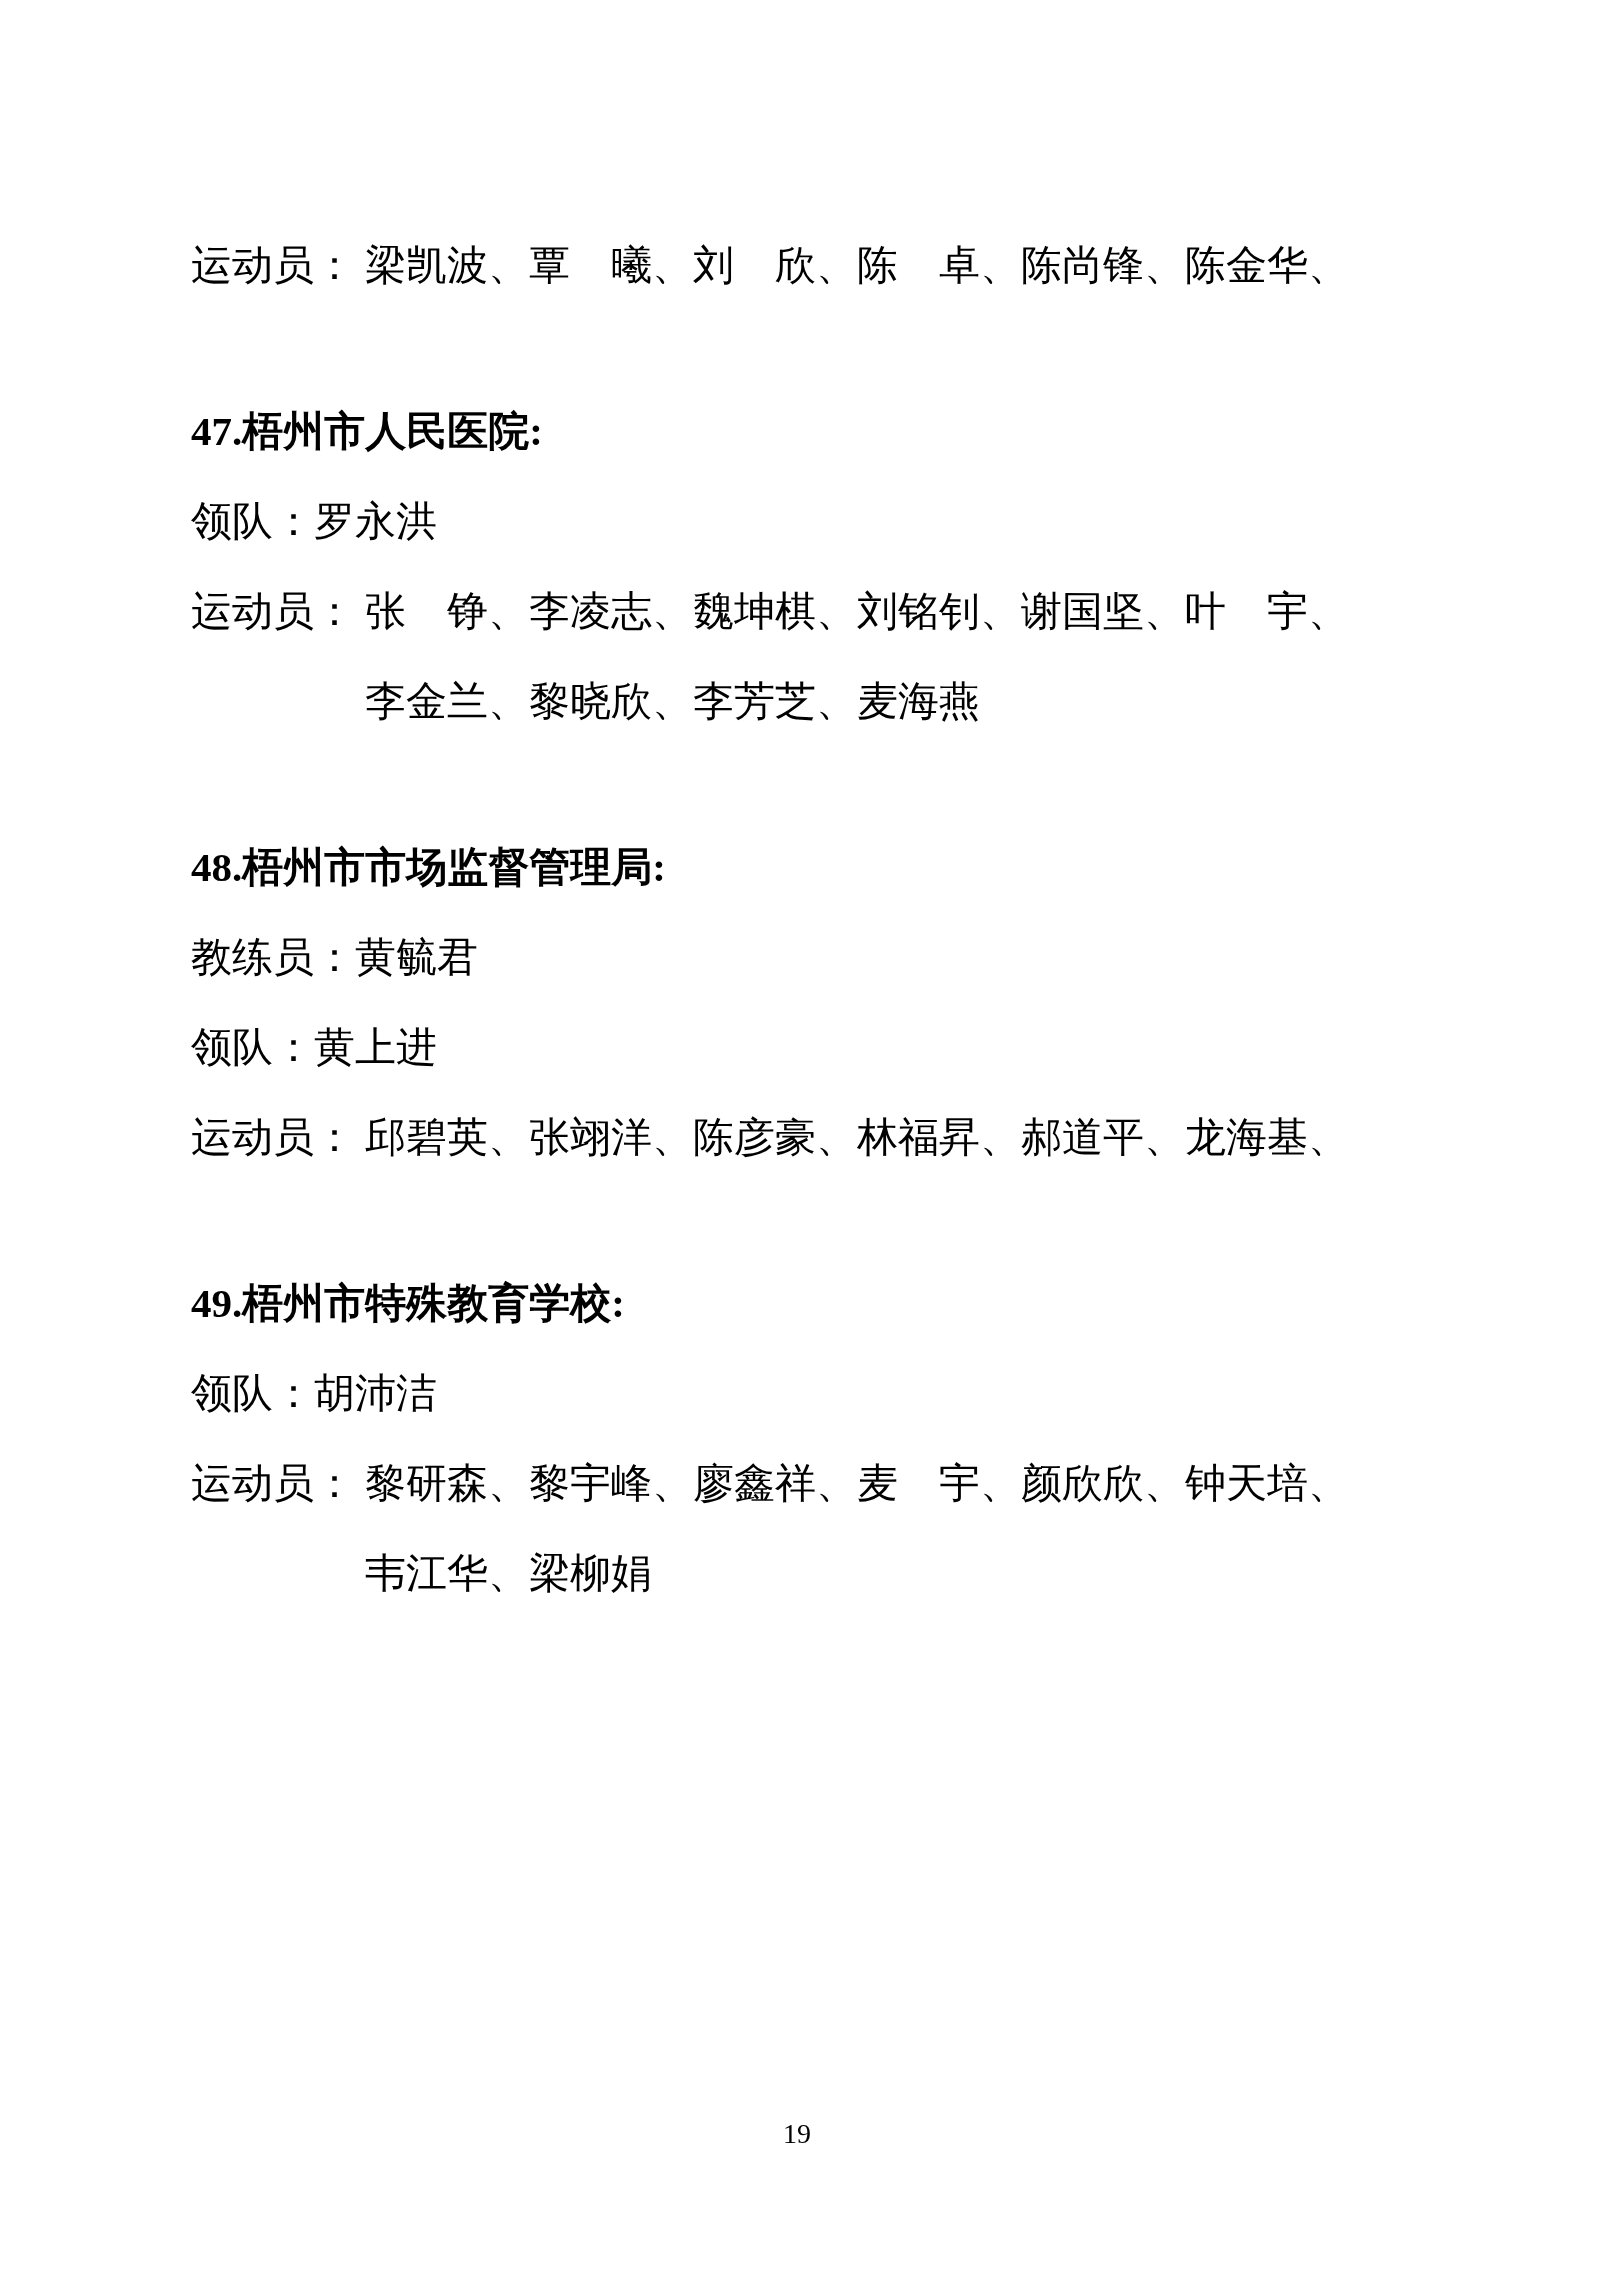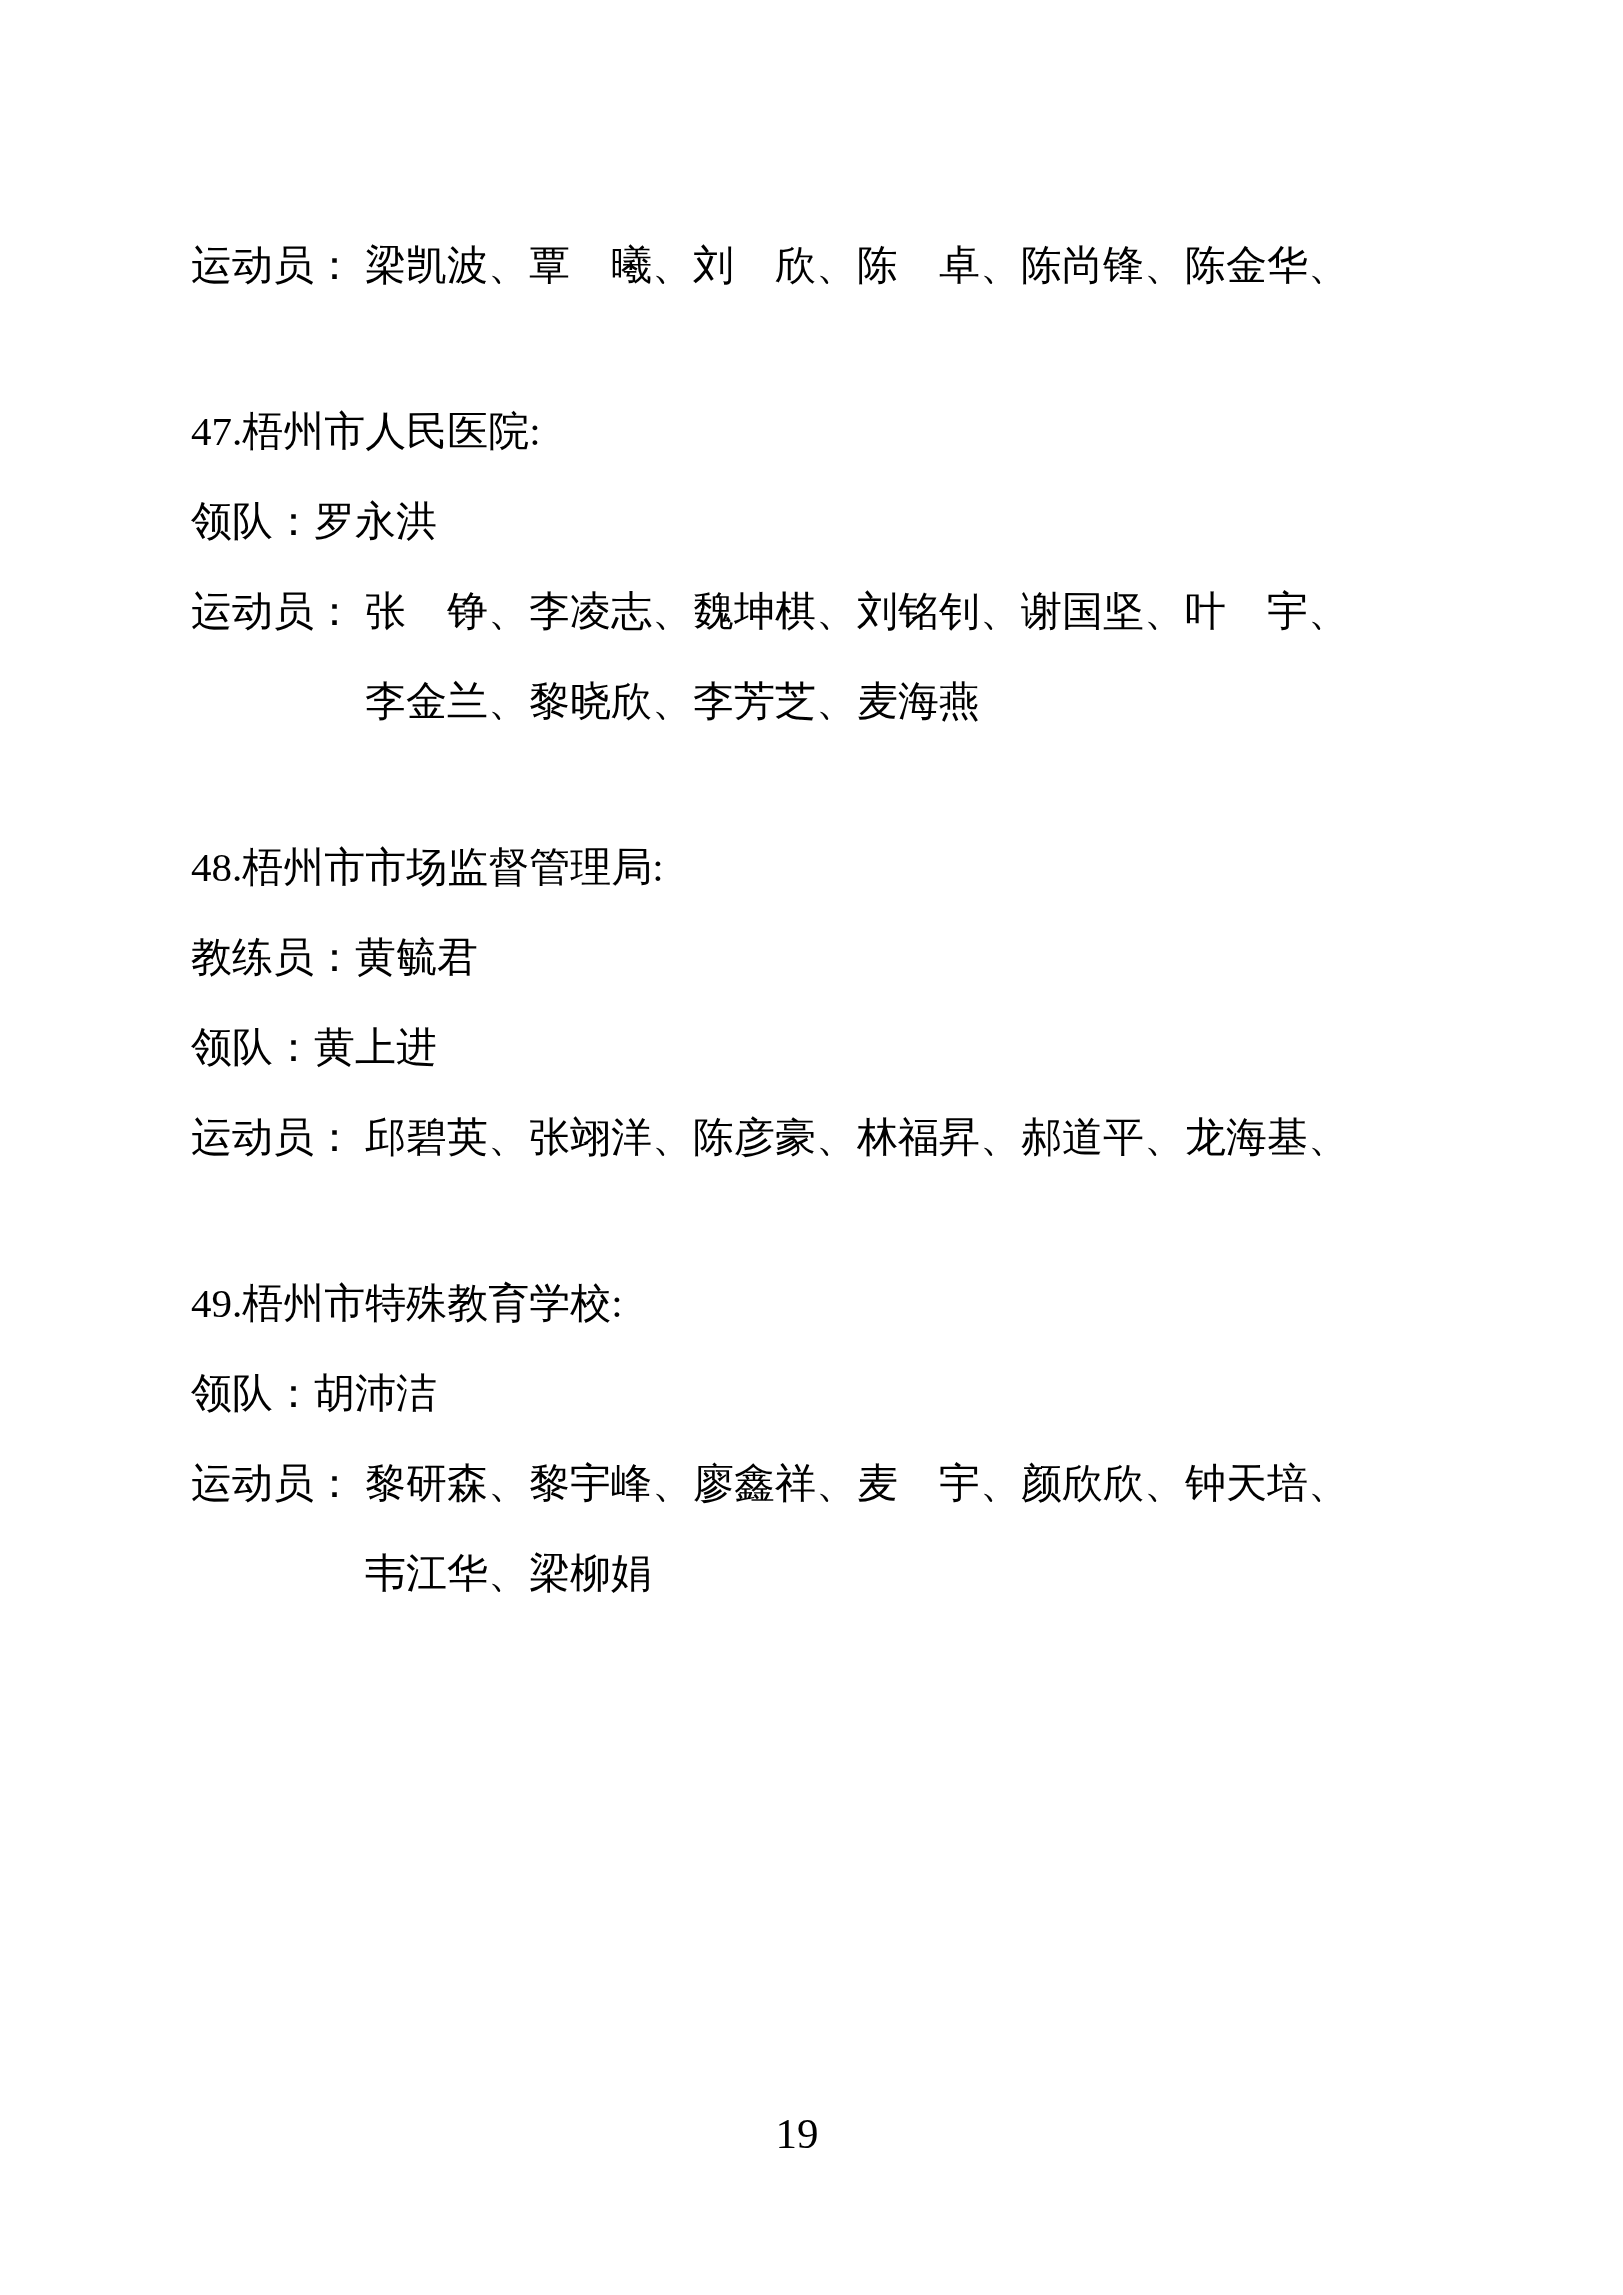--- a/index.html
+++ b/index.html
@@ -28,30 +28,30 @@
     white-space: nowrap;
   }
   .athletes-first .label {
     display: inline-block;
     width: 174px;
   }
   .athletes-cont {
     padding-left: 174px;
   }
   .team-heading {
-    font-weight: normal;
+    font-weight: bold;
     margin-top: 76px;
   }
   .footer {
     position: absolute;
     top: 2112px;
     left: 0;
     right: 29px;
     text-align: center;
-    font-size: 43px;
+    font-size: 28px;
     line-height: 44px;
   }
 </style>
 </head>
 <body>
 
 <div class="page">
   <div class="content">
 
     <div class="row athletes-first">

